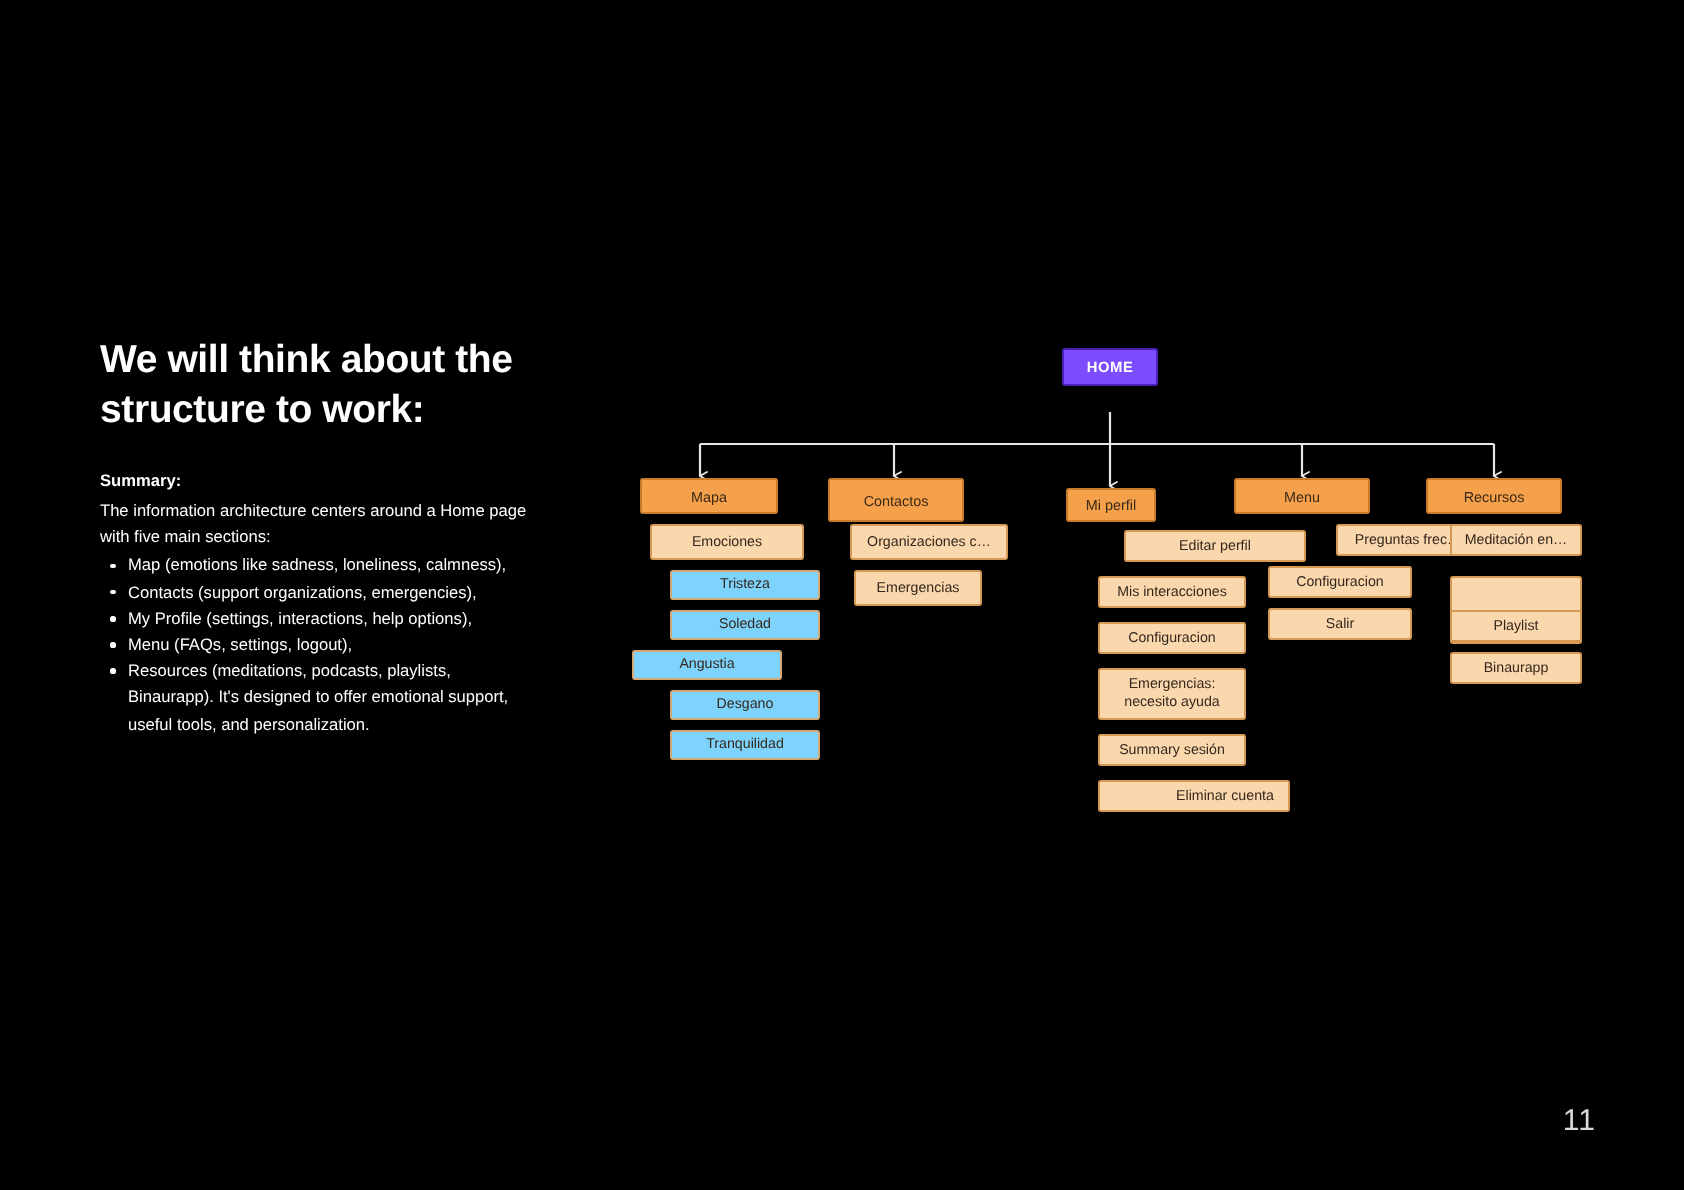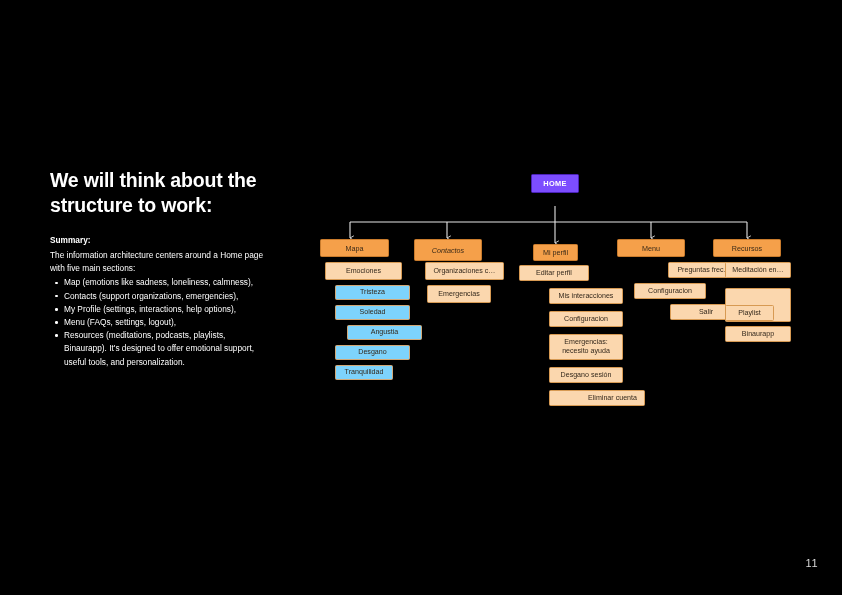--- a/index.html
+++ b/index.html
@@ -108,23 +108,23 @@
     text-overflow:ellipsis;
     line-height:9px;
   }
   .node.two-line .lbl{
     white-space:normal;
     line-height:9.5px;
   }
 
   .page-num{
     position:absolute;
-    right:24px;bottom:26px;
+    right:44px;bottom:26px;
     color:#d9d9d9;
-    font-size:11px;
+    font-size:15px;
     letter-spacing:0.5px;
     margin-top:43px;
   }
 </style>
 </head>
 <body>
 
 <div class="slide">
 
   <div class="text-col">
@@ -171,85 +171,85 @@
     </div>
     <div class="node node-l2" style="left:325px;top:262px;width:77px;height:18px;">
       <span class="lbl">Emociones</span>
     </div>
     <div class="node node-l3" style="left:335px;top:285px;width:75px;height:15px;">
       <span class="lbl">Tristeza</span>
     </div>
     <div class="node node-l3" style="left:335px;top:305px;width:75px;height:15px;">
       <span class="lbl">Soledad</span>
     </div>
-    <div class="node node-l3" style="left:347px;top:325px;width:75px;height:15px;">
+    <div class="node node-l3" style="left:316px;top:325px;width:75px;height:15px;">
       <span class="lbl">Angustia</span>
     </div>
     <div class="node node-l3" style="left:335px;top:345px;width:75px;height:15px;">
       <span class="lbl">Desgano</span>
     </div>
-    <div class="node node-l3" style="left:335px;top:365px;width:58px;height:15px;">
+    <div class="node node-l3" style="left:335px;top:365px;width:75px;height:15px;">
       <span class="lbl">Tranquilidad</span>
     </div>
 
-    <div class="node node-l1" style="left:414px;top:239px;width:68px;height:22px;font-style:italic;">
+    <div class="node node-l1" style="left:414px;top:239px;width:68px;height:22px;">
       <span class="lbl">Contactos</span>
     </div>
     <div class="node node-l2" style="left:425px;top:262px;width:79px;height:18px;">
       <span class="lbl">Organizaciones c…</span>
     </div>
     <div class="node node-l2" style="left:427px;top:285px;width:64px;height:18px;">
       <span class="lbl">Emergencias</span>
     </div>
 
     <div class="node node-l1" style="left:533px;top:244px;width:45px;height:17px;">
       <span class="lbl">Mi perfil</span>
     </div>
-    <div class="node node-l2" style="left:519px;top:265px;width:70px;height:16px;">
+    <div class="node node-l2" style="left:562px;top:265px;width:91px;height:16px;">
       <span class="lbl">Editar perfil</span>
     </div>
     <div class="node node-l2" style="left:549px;top:288px;width:74px;height:16px;">
       <span class="lbl">Mis interacciones</span>
     </div>
     <div class="node node-l2" style="left:549px;top:311px;width:74px;height:16px;">
       <span class="lbl">Configuracion</span>
     </div>
     <div class="node node-l2 two-line" style="left:549px;top:334px;width:74px;height:26px;">
       <span class="lbl">Emergencias: necesito ayuda</span>
     </div>
     <div class="node node-l2" style="left:549px;top:367px;width:74px;height:16px;">
-      <span class="lbl">Desgano sesión</span>
+      <span class="lbl">Summary sesión</span>
     </div>
     <div class="node node-l2" style="left:549px;top:390px;width:96px;height:16px;padding-left:31px;">
       <span class="lbl">Eliminar cuenta</span>
     </div>
 
     <div class="node node-l1" style="left:617px;top:239px;width:68px;height:18px;">
       <span class="lbl">Menu</span>
     </div>
     <div class="node node-l2" style="left:668px;top:262px;width:72px;height:16px;">
       <span class="lbl">Preguntas frec…</span>
     </div>
     <div class="node node-l2" style="left:634px;top:283px;width:72px;height:16px;">
       <span class="lbl">Configuracion</span>
     </div>
-    <div class="node node-l2" style="left:634px;top:304px;width:72px;height:16px;margin-left:36px;">
+    <div class="node node-l2" style="left:634px;top:304px;width:72px;height:16px;">
       <span class="lbl">Salir</span>
     </div>
 
     <div class="node node-l1" style="left:713px;top:239px;width:68px;height:18px;">
       <span class="lbl">Recursos</span>
     </div>
     <div class="node node-l2" style="left:725px;top:262px;width:66px;height:16px;">
       <span class="lbl">Meditación en…</span>
     </div>
     <div class="node node-l2" style="left:725px;top:288px;width:66px;height:34px;align-items:flex-end;">
       <span class="lbl">Podcasts</span>
     </div>
-    <div class="node node-l2" style="left:725px;top:305px;width:49px;height:16px;">
+    <div class="node node-l2" style="left:725px;top:305px;width:66px;height:16px;">
       <span class="lbl">Playlist</span>
     </div>
     <div class="node node-l2" style="left:725px;top:326px;width:66px;height:16px;">
       <span class="lbl">Binaurapp</span>
     </div>
 
   </div>
 
   <div class="page-num">11</div>
 

